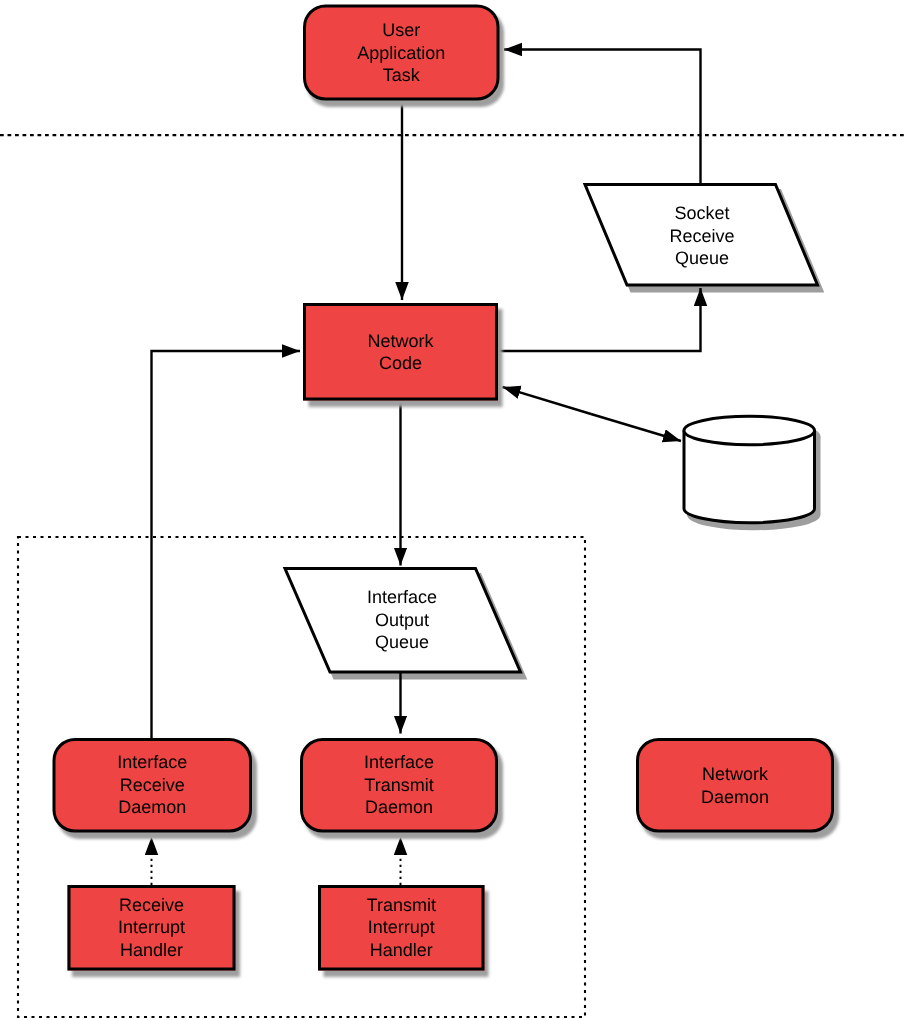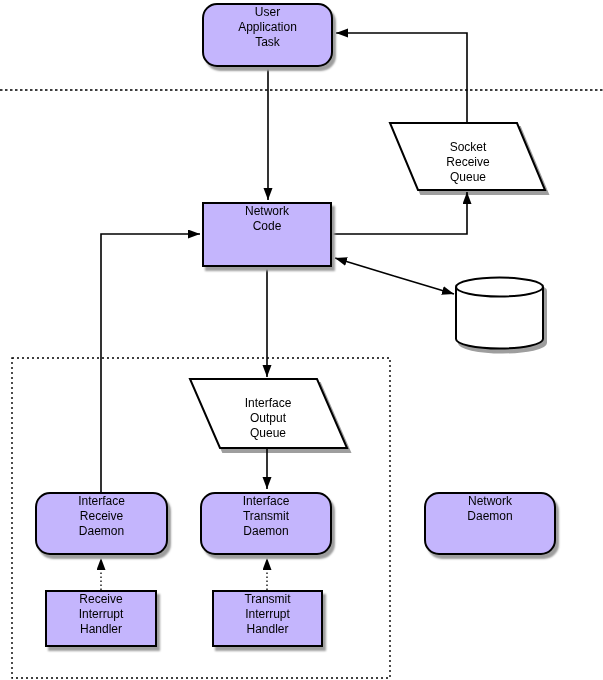--- a/index.html
+++ b/index.html
@@ -8,36 +8,36 @@
     width: 603px;
     height: 680px;
     background: #ffffff;
     font-family: "Liberation Sans", sans-serif;
     overflow: hidden;
   }
   .layer { position: absolute; left: 0; top: 0; }
   .node {
     position: absolute;
     display: flex;
-    align-items: flex-start;
+    align-items: center;
     justify-content: center;
     text-align: center;
-    background: #c4b5fd;
+    background: #ef4444;
     border: 2px solid #000000;
     box-shadow: 3px 4px 2px #9e9e9e;
     font-size: 12px;
     line-height: 15px;
     color: #000000;
     box-sizing: border-box;
   }
   .rounded { border-radius: 15px; }
   .flabel {
     position: absolute;
     display: flex;
-    align-items: flex-end;
+    align-items: center;
     justify-content: center;
     text-align: center;
     font-size: 12px;
     line-height: 15px;
     color: #000000;
   }
   .lbl { white-space: pre-line; }
 </style>
 </head>
 <body>

